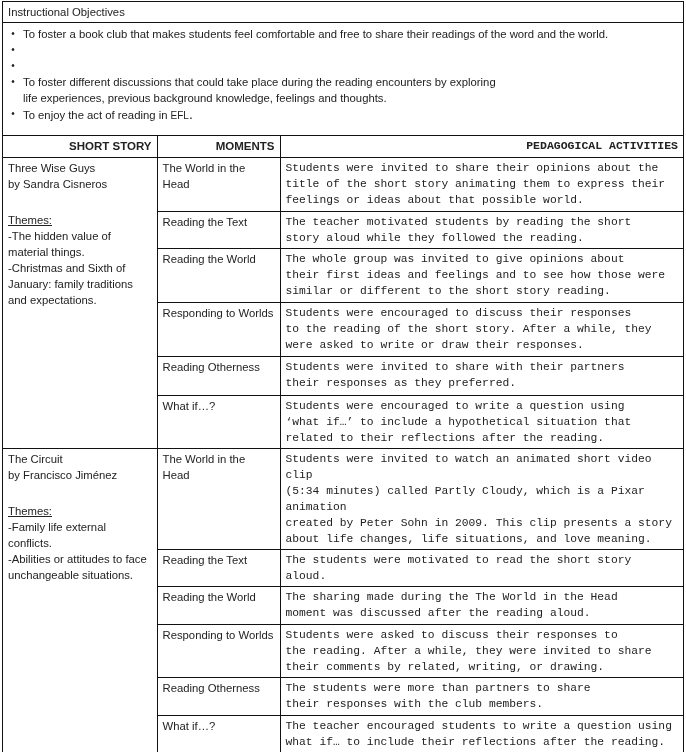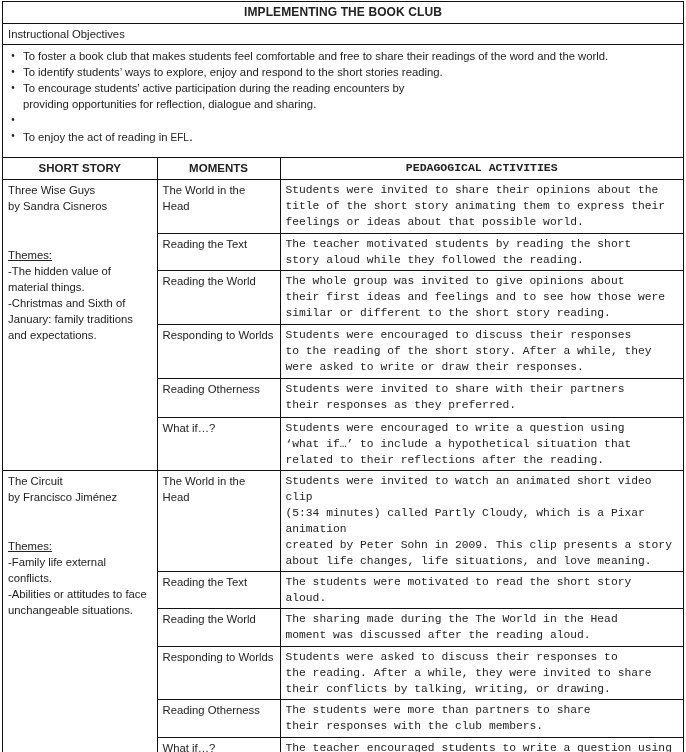--- a/index.html
+++ b/index.html
@@ -13,49 +13,47 @@
   .bullet { display:flex; line-height:16px; }
   .dot { width:20px; text-align:center; flex:none; font-size:10px; }
   .btext { white-space:pre-line; }
   .sc { font-variant:small-caps; font-size:14px; }
   table { border-collapse:collapse; width:100%; table-layout:fixed; }
   td, th { border:1.3px solid #111; vertical-align:top; padding:2px 5px; line-height:16px; }
   table tr:first-child th { border-top:none; }
   table td:first-child, table th:first-child { border-left:none; }
   table td:last-child, table th:last-child { border-right:none;font-family:Liberation Mono, monospace; }
   table tr:last-child td { border-bottom:none; }
-  th { font-weight:bold; font-size:11.5px; text-align:center; height:17px; padding:2px 5px; }
+  th { font-weight:bold; font-size:11.5px; text-align:right; height:17px; padding:2px 5px; }
   .c1 { width:154px; } .c2 { width:123px; }
   .story-title { display:block; }
-  .themes-label { text-decoration:underline; display:block; margin-top:33px; }
+  .themes-label { text-decoration:underline; display:block; margin-top:20px; }
   .theme { display:block; }
   .act { white-space:pre-line; }
 </style>
 </head>
 <body>
 
 <div class="frame">
-  <div class="title">IMPLEMENTING THE BOOK CLUB</div>
   <div class="obj-label">Instructional Objectives</div>
   <div class="bullets">
     <div class="bullet">
         <span class="dot">•</span>
         <span class="btext">To foster a book club that makes students feel comfortable and free to share their readings of the word and the world.</span>
       </div>
     <div class="bullet">
         <span class="dot">•</span>
-        <span class="btext">To identify students’ ways to explore, enjoy and respond to the short stories reading.</span>
       </div>
     <div class="bullet">
         <span class="dot">•</span>
-        <span class="btext">To encourage students’ active participation during the reading encounters by
-providing opportunities for reflection, dialogue and sharing.</span>
       </div>
     <div class="bullet">
         <span class="dot">•</span>
+        <span class="btext">To foster different discussions that could take place during the reading encounters by exploring
+life experiences, previous background knowledge, feelings and thoughts.</span>
       </div>
     <div class="bullet">
         <span class="dot">•</span>
         <span><span>To enjoy the act of reading in </span><span class="sc">efl.</span></span>
       </div>
   </div>
 
   <table>
     <colgroup>
         <col class="c1">
@@ -131,21 +129,21 @@
     </tr>
     <tr style="height:38px">
       <td>Reading the World</td>
       <td class="act">The sharing made during the The World in the Head
 moment was discussed after the reading aloud.</td>
     </tr>
     <tr style="height:53px">
       <td>Responding to Worlds</td>
       <td class="act">Students were asked to discuss their responses to
 the reading. After a while, they were invited to share
-their conflicts by talking, writing, or drawing.</td>
+their comments by related, writing, or drawing.</td>
     </tr>
     <tr style="height:38px">
       <td>Reading Otherness</td>
       <td class="act">The students were more than partners to share
 their responses with the club members.</td>
     </tr>
     <tr style="height:38px">
       <td>What if…?</td>
       <td class="act">The teacher encouraged students to write a question using
 what if… to include their reflections after the reading.</td>

